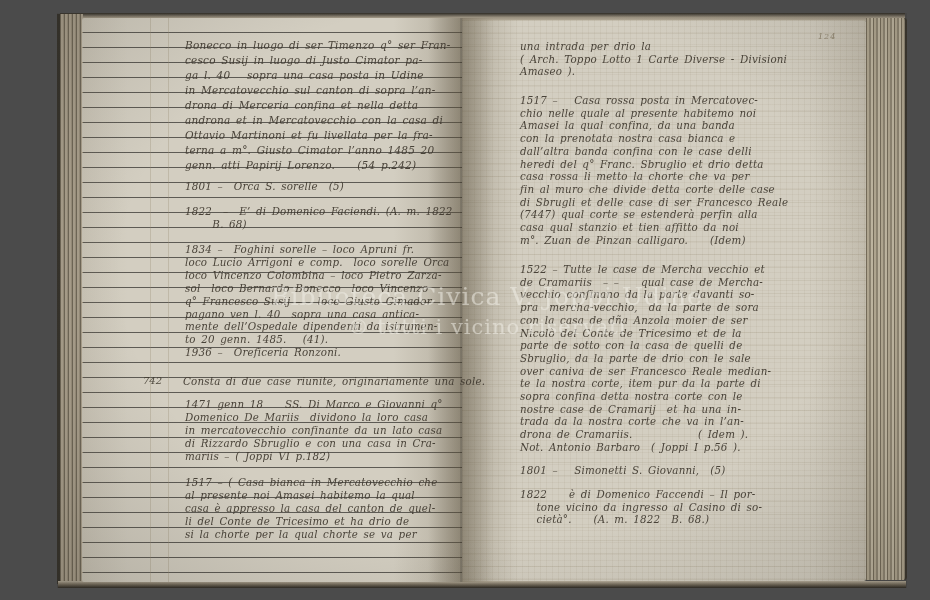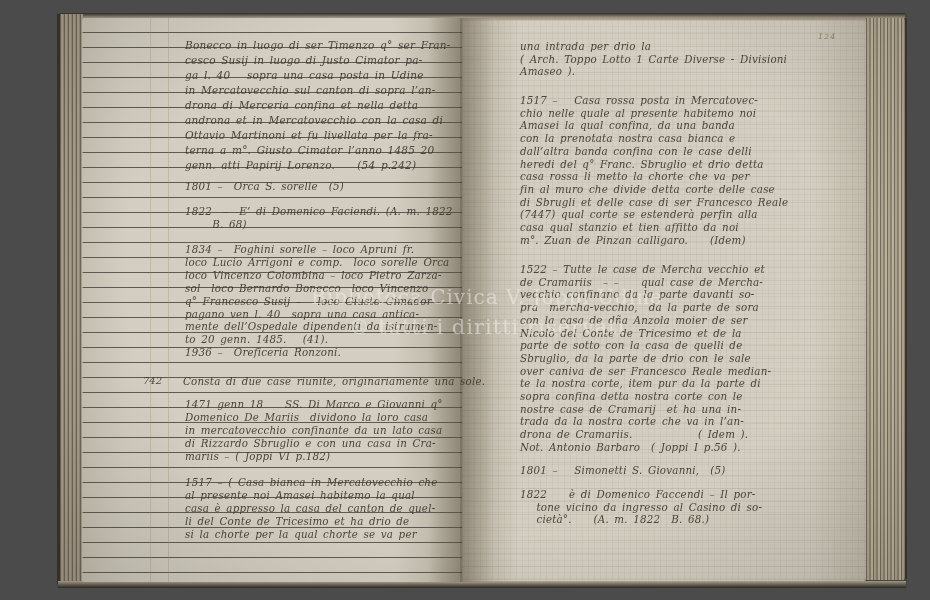--- a/index.html
+++ b/index.html
@@ -47,21 +47,21 @@
   .lp.tight .line{font-size:10.3px;line-height:12.9px;}
   .rp .line{font-size:10.3px;line-height:12.7px;}
   .margin-num{position:absolute;font-style:italic;font-size:10px;color:rgba(62,56,46,.9);}
   .folio{position:absolute;left:818px;top:32px;font-size:8px;color:rgba(122,109,86,.75);
     font-style:italic;letter-spacing:1px;}
 
   
   .watermark{position:absolute;left:487px;top:284px;transform:translateX(-50%);
     text-align:center;color:rgba(240,238,229,.45);pointer-events:none;z-index:20;
     font-family:"DejaVu Serif",serif;text-shadow:0 0 1px rgba(255,255,255,.15);}
-  .watermark .wm1{font-size:20px;line-height:26px;letter-spacing:1px;white-space:nowrap;}
+  .watermark .wm1{font-size:25px;line-height:26px;letter-spacing:1px;white-space:nowrap;}
   .watermark .wm2{font-size:21px;line-height:25px;margin-top:5px;letter-spacing:1px;white-space:nowrap;}
 </style>
 </head>
 <body>
 
 <div class="stage">
 
   <div class="edge-top"></div>
   <div class="edge-left"></div>
   <div class="edge-right"></div>
@@ -164,16 +164,16 @@
   <div class="para rp" style="left:520px;top:488px;">
       <div class="line">1822    è di Domenico Faccendi – Il por-</div>
       <div class="line">   tone vicino da ingresso al Casino di so-</div>
       <div class="line">   cietà°.    (A. m. 1822  B. 68.)</div>
     </div>
 
   <div class="vignette"></div>
 
   <div class="watermark">
     <div class="wm1">Biblioteca Civica V. Joppi Udine</div>
-    <div class="wm2">© tutti i diritti riservati</div>
+    <div class="wm2">© tutti i vicino riservati</div>
   </div>
 
 </div>
 
 </body></html>

